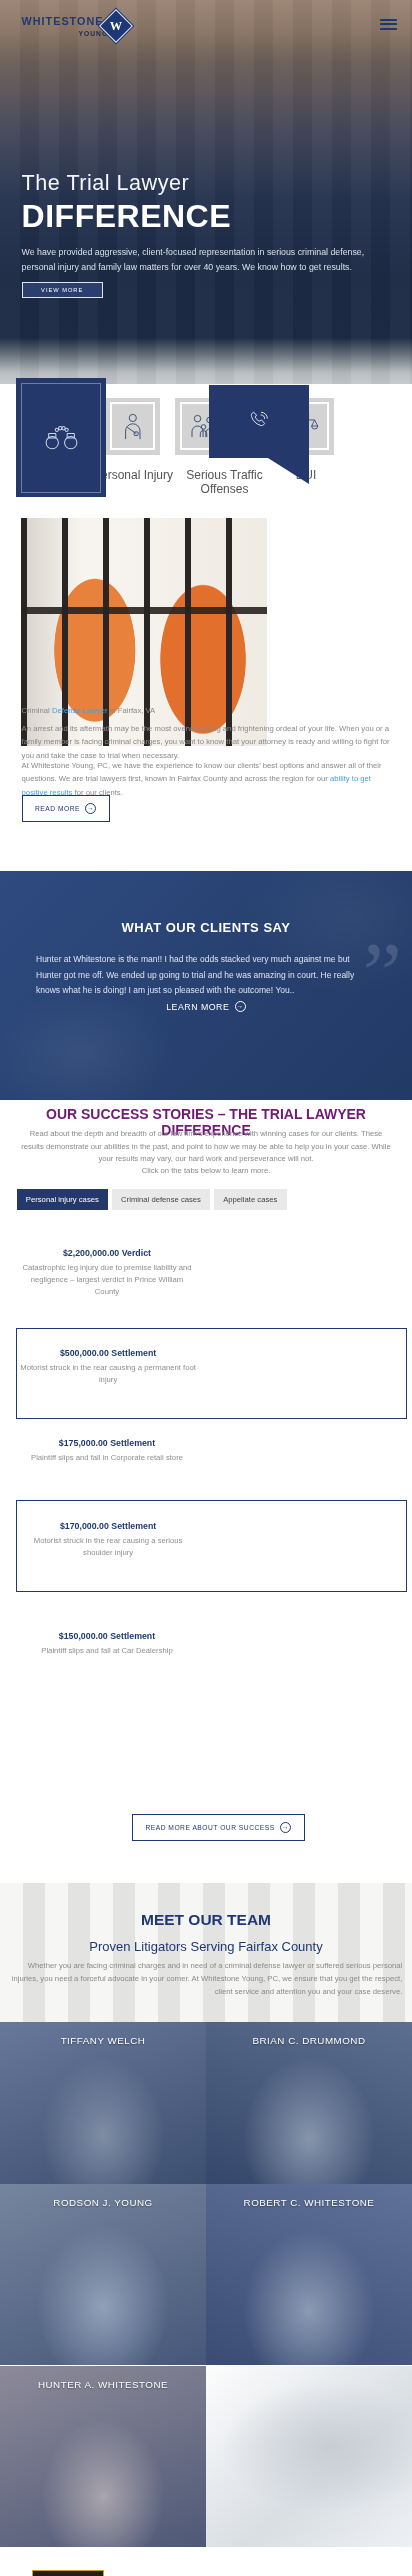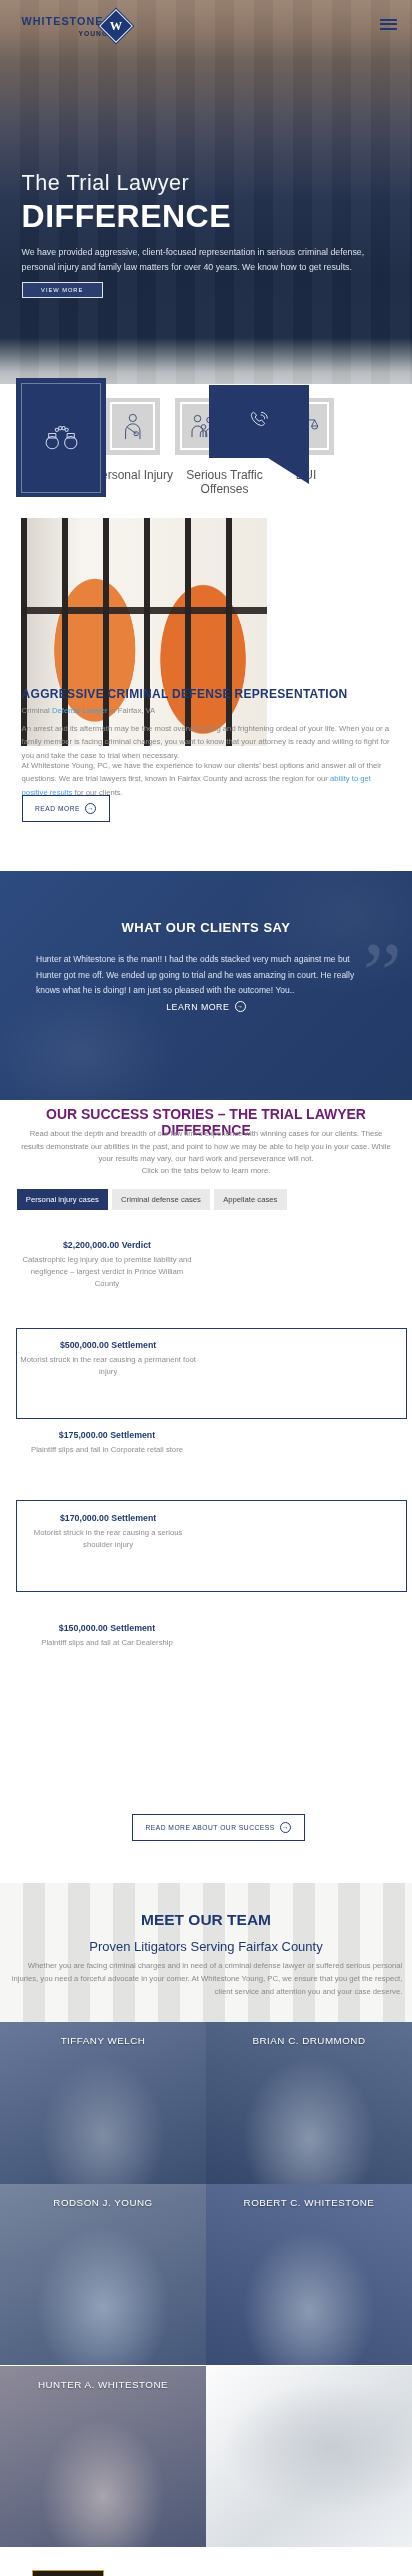--- a/index.html
+++ b/index.html
@@ -90,21 +90,21 @@
     gap:5.2px;color:#fff;font-size:8.8px;letter-spacing:0.5px;cursor:pointer;}
 
   
   .success{left:0;top:1100px;width:412px;height:783px;background:#fff;}
   .success-h2{left:0;top:6.2px;width:412px;text-align:center;font-size:14px;font-weight:bold;color:#701a75;}
   .success-intro{left:18px;top:28px;width:376px;text-align:center;font-size:7.7px;color:#8a8a8a;line-height:1.65;}
   .success-hint{left:0;top:66px;width:412px;text-align:center;font-size:7.7px;color:#8a8a8a;}
   .tabs{left:16.5px;top:89px;display:flex;gap:3.6px;}
   .tab{padding:6.2px 9.3px;font-size:7.7px;background:#e9e9e9;color:#444;cursor:pointer;}
   .tab.active{background:#24386b;color:#fff;}
-  .result{position:absolute;left:18px;width:178px;text-align:center;}
+  .result{position:absolute;left:18px;width:178px;text-align:center;margin-top:8px;}
   .result .amount{font-size:8.8px;font-weight:bold;color:#203a70;}
   .result .desc{margin-top:4.1px;font-size:7.7px;color:#8f8f8f;line-height:1.55;}
   .result-box{position:absolute;left:15.5px;width:391px;border:1px solid #203a70;}
   .success-btn{left:132px;top:714px;}
 
   
   .team{left:0;top:1883px;width:412px;height:664px;}
   .team-head{position:absolute;left:0;top:0;width:412px;height:139px;background:#ebebe9;
     background-image:repeating-linear-gradient(90deg,rgba(255,255,255,.55) 0 23px,rgba(120,120,120,.07) 23px 45px);}
   .team-h2{left:0;top:28px;width:412px;text-align:center;font-size:15.5px;font-weight:bold;color:#1e3876;}
@@ -212,21 +212,20 @@
       </span>
     </div>
     <div class="phone-tail"></div>
     <div class="plabel lbl-pi">Personal Injury</div>
     <div class="plabel lbl-sto">Serious Traffic Offenses</div>
     <div class="plabel lbl-dui">DUI</div>
   </div>
 
   <div class="abs criminal">
     <div class="prison"></div>
-    <div class="abs sec-h2 criminal-h2">AGGRESSIVE CRIMINAL DEFENSE REPRESENTATION</div>
     <div class="abs criminal-sub">
       <span>Criminal </span><span class="link">Defense Lawyer</span><span> in Fairfax, VA</span>
     </div>
     <div class="abs criminal-p1">An arrest and its aftermath may be the most overwhelming and frightening ordeal of your life. When you or a family member is facing criminal charges, you want to know that your attorney is ready and willing to fight for you and take the case to trial when necessary.</div>
     <div class="abs criminal-p2">
       <span>At Whitestone Young, PC, we have the experience to know our clients’ best options and answer all of their questions. We are trial lawyers first, known in Fairfax County and across the region for our </span><span class="link">ability to get positive results</span><span> for our clients.</span>
     </div>
     <div class="abs btn-outline criminal-btn">
       <span>READ MORE</span>
       <span class="arr">→</span>

